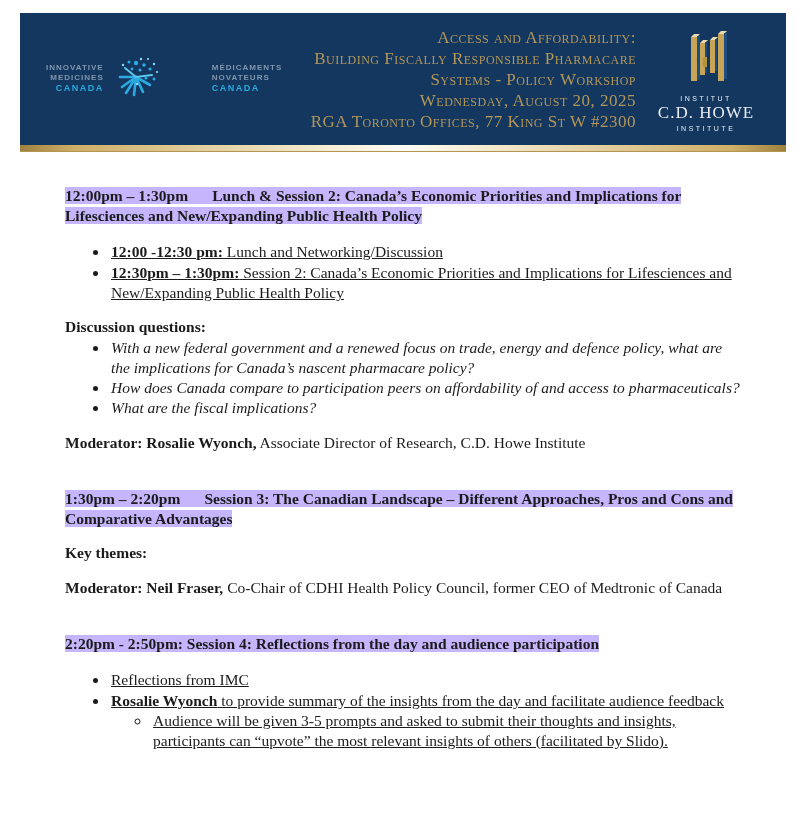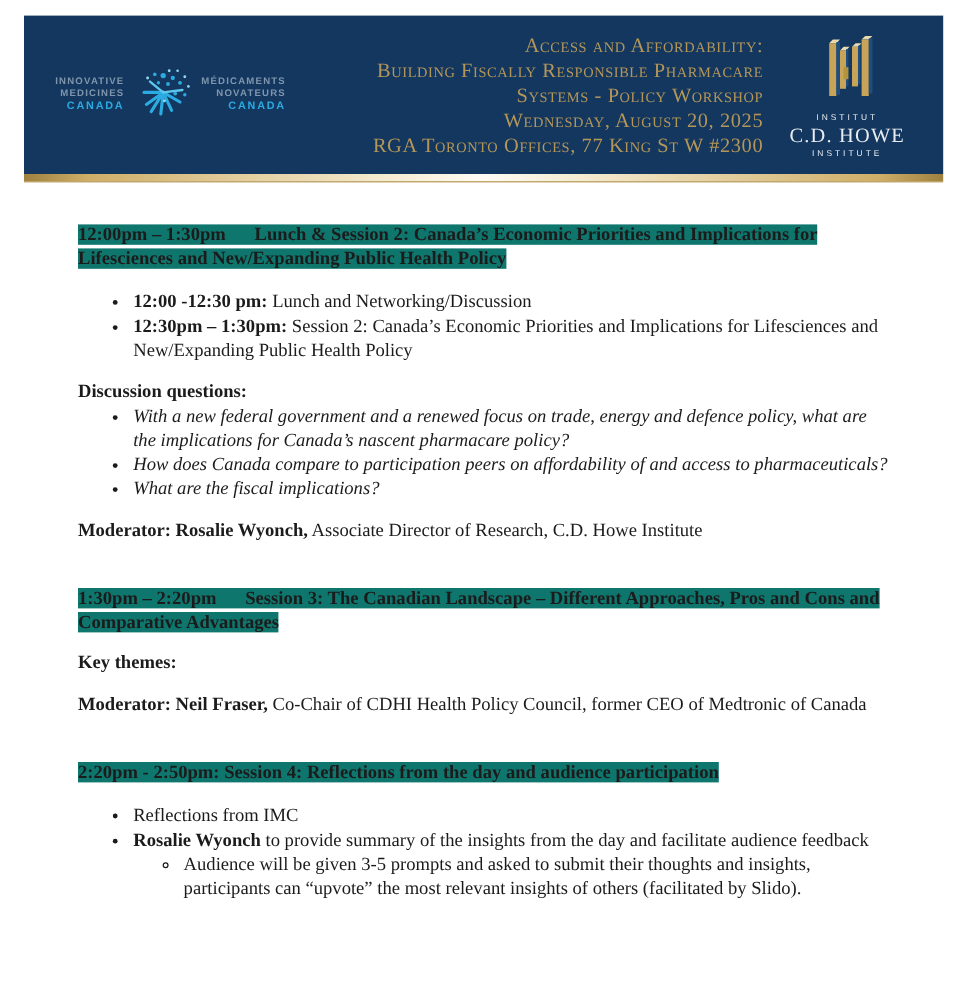--- a/index.html
+++ b/index.html
@@ -17,21 +17,21 @@
   }
   .imc-logo {
     display: flex;
     align-items: center;
     margin-left: 26px;
     gap: 6px;
     font-family: "Liberation Sans", sans-serif;
   }
   .imc-col { display: flex; flex-direction: column; line-height: 1.25; }
   .imc-col.r { text-align: left; align-items: flex-end; }
-  .imc-col.l { text-align: left; align-items: flex-end; }
+  .imc-col.l { text-align: left; align-items: flex-start; margin-left: 44px; }
   .imc-word { font-size: 8px; letter-spacing: 1px; color: #8096ad; font-weight: bold; }
   .imc-country { font-size: 9px; letter-spacing: 1.5px; color: #2aabe2; font-weight: bold; }
   .banner-title {
     flex: 1;
     text-align: right;
     color: #b49659;
     font-family: "Liberation Serif", serif;
     font-variant: small-caps;
     letter-spacing: 0.5px;
     font-size: 17px;
@@ -65,27 +65,27 @@
     height: 7px;
     background: linear-gradient(90deg,
       #9e8140 0%, #cfae67 7%, #f3e9cd 38%, #fdfcf5 50%,
       #f3e9cd 62%, #cfae67 93%, #9e8140 100%);
     border-bottom: 1px solid #b3954f;
   }
 
   
   .content { padding: 34px 60px 0 65px; font-size: 15.5px; line-height: 20px; }
   .b { font-weight: bold; }
-  .hl { background: #0f766e; }
+  .hl { background: #c4b5fd; }
   .tab { display: inline-block; width: 24px; }
   .heading { font-weight: bold; }
   .big-gap { margin-top: 36px; }
 
   ul.main { list-style: disc; margin: 16px 0 14px 0; padding-left: 44px; }
-  ul.main > li { padding-left: 2px; margin-bottom: 1px; }
+  ul.main > li { padding-left: 2px; margin-bottom: 1px; text-decoration: underline; }
   ul.tight { list-style: disc; margin: 1px 0 0 0; padding-left: 44px; }
   ul.tight > li { padding-left: 2px; }
   ul.sub { list-style: circle; margin: 0; padding-left: 40px; }
   ul.sub > li { padding-left: 2px; }
   .italic li { font-style: italic; }
 
   .label { margin-top: 14px; font-weight: bold; }
   .moderator { margin-top: 15px; }
 </style>
 </head>

